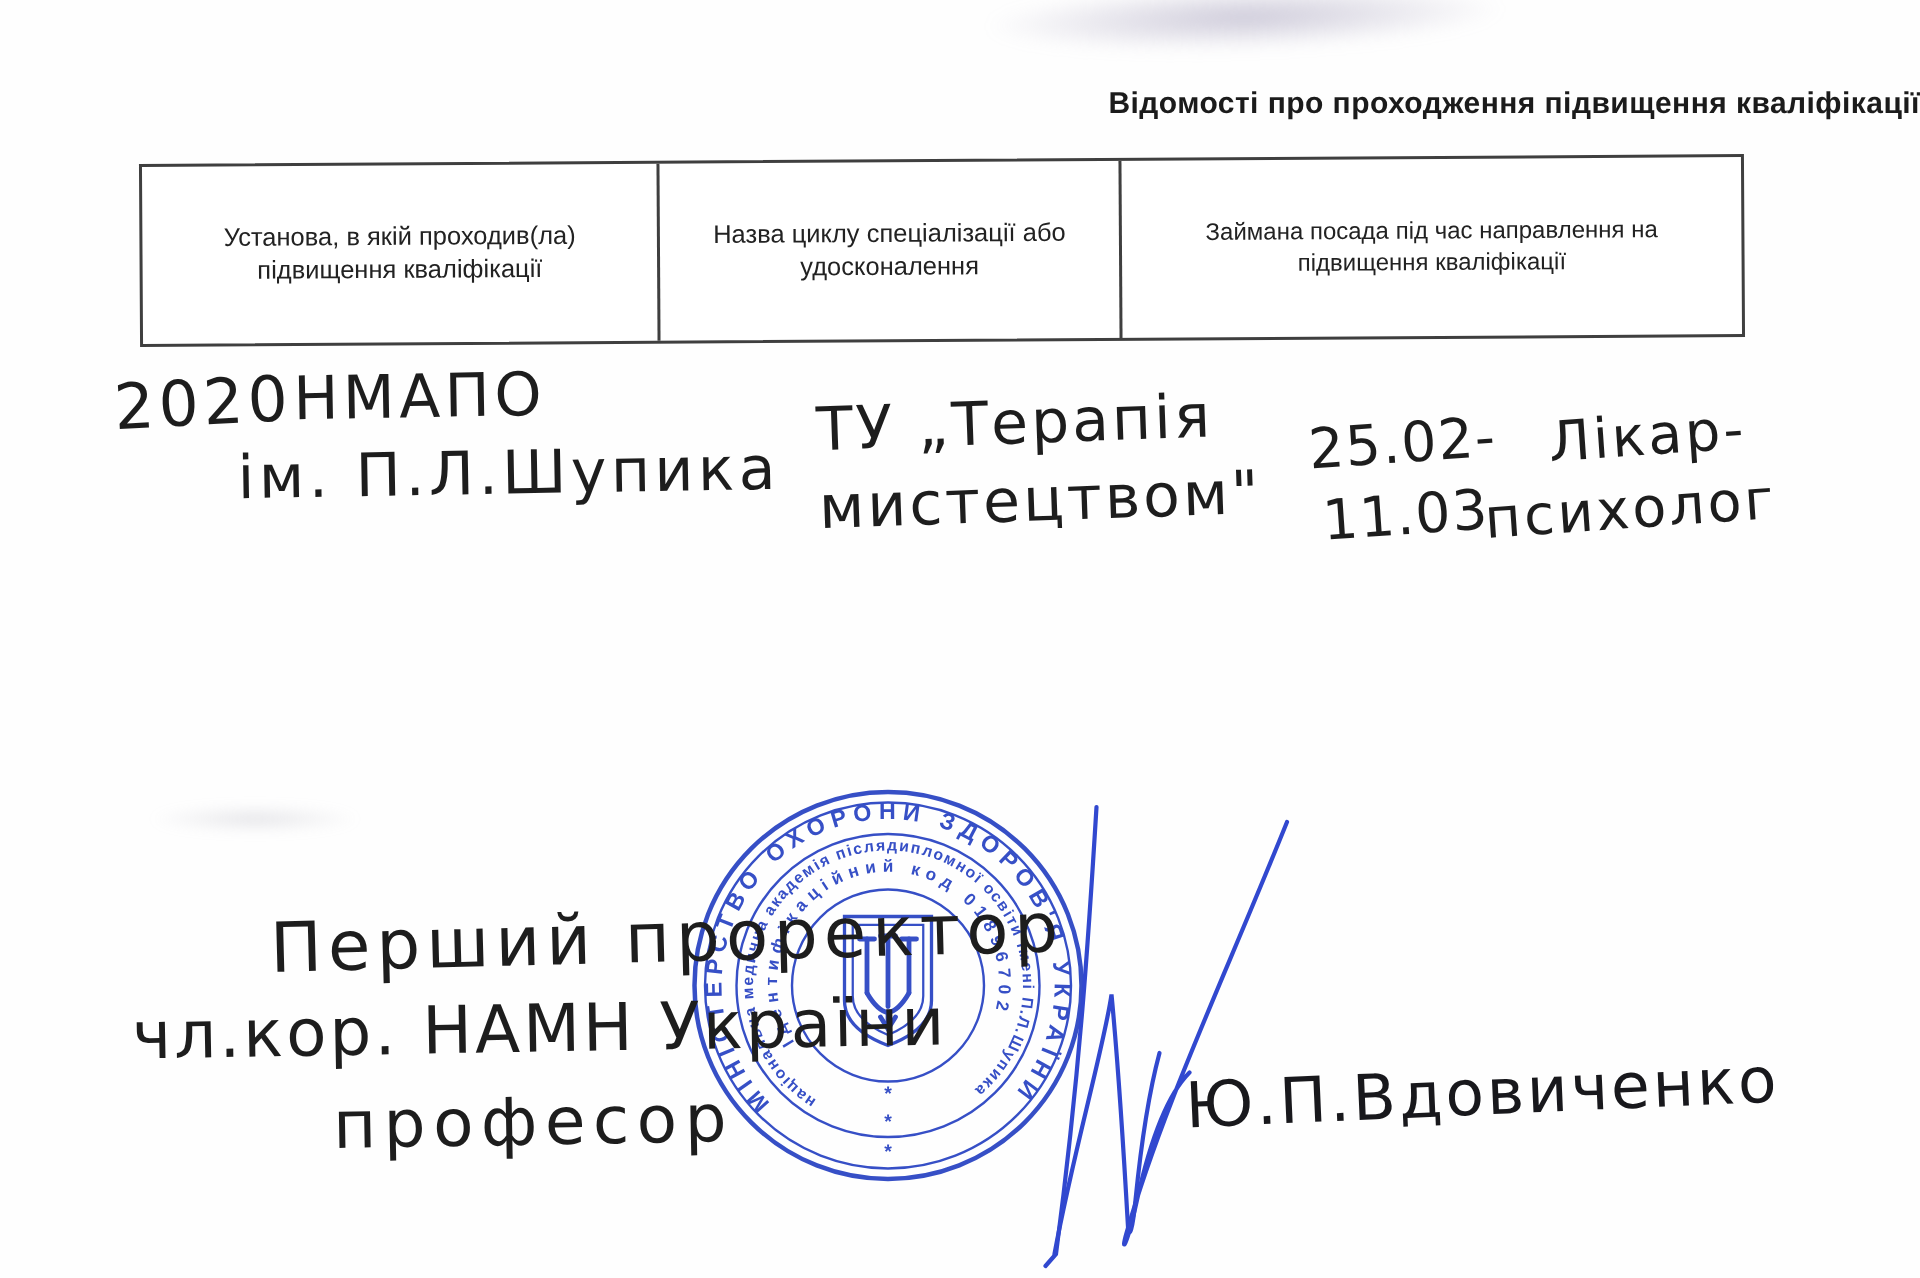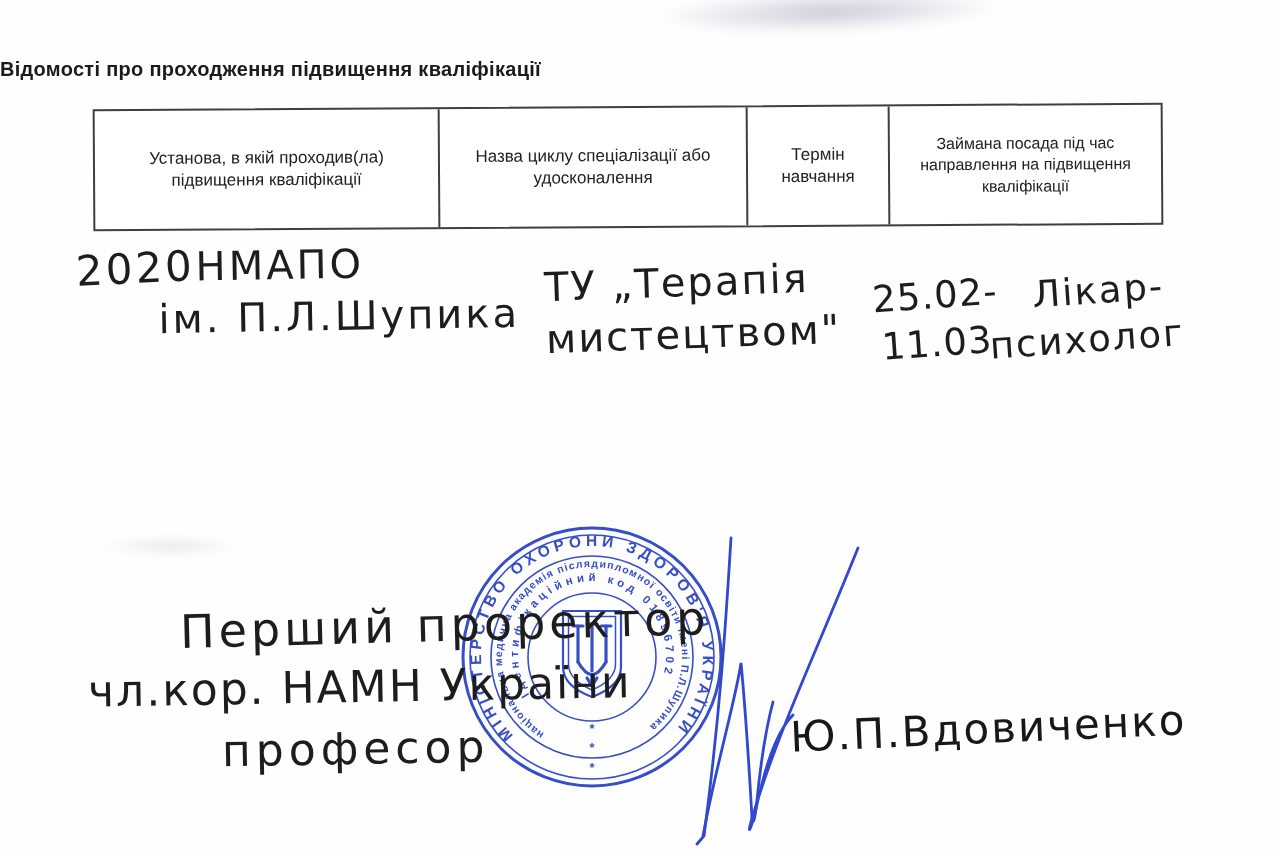--- a/index.html
+++ b/index.html
@@ -14,21 +14,21 @@
     background:radial-gradient(ellipse 50% 55% at 50% 40%, rgba(158,152,182,0.5), rgba(158,152,182,0) 72%);
     filter:blur(5px); transform:rotate(-2deg);
   }
   .smudge-left {
     left:70px; top:533px; width:200px; height:26px;
     background:radial-gradient(ellipse 50% 50% at 50% 50%, rgba(168,168,180,0.28), rgba(168,168,180,0) 70%);
     filter:blur(4px);
   }
   .title {
     position:absolute; left:0; top:58px; width:100%; margin:0;
-    text-align:left; font-size:20px; font-weight:700; color:#1b1b1b;
+    text-align:right; font-size:20px; font-weight:700; color:#1b1b1b;
     letter-spacing:0.3px;
   }
   .qual-table {
     position:absolute; left:93px; top:106px; width:1070px; height:122px;
     display:flex; box-sizing:border-box;
     border:2px solid #3f3f3f; transform:rotate(-0.35deg);
     background:rgba(255,255,255,0.6);
   }
   .cell {
     box-sizing:border-box; border-right:2px solid #3f3f3f;
@@ -57,21 +57,20 @@
 <div class="page">
 
   <div class="smudge smudge-top"></div>
   <div class="smudge smudge-left"></div>
 
   <h1 class="title">Відомості про проходження підвищення кваліфікації</h1>
 
   <div class="qual-table">
     <div class="cell c2">Установа, в якій проходив(ла) підвищення кваліфікації</div>
     <div class="cell c3">Назва циклу спеціалізації або удосконалення</div>
-    <div class="cell c4">Термін навчання</div>
     <div class="cell c5">Займана посада під час направлення на підвищення кваліфікації</div>
   </div>
 
   <div class="hw" style="left:76px; top:242px; font-size:42px; letter-spacing:3px; transform:rotate(-3deg);">2020</div>
 
   <div class="hw" style="left:158px; top:238px; font-size:40px; letter-spacing:3px; transform:rotate(-1deg);">
     <span class="hw-line" style="margin-left:38px">НМАПО</span>
     <span class="hw-line">ім. П.Л.Шупика</span>
   </div>
 

